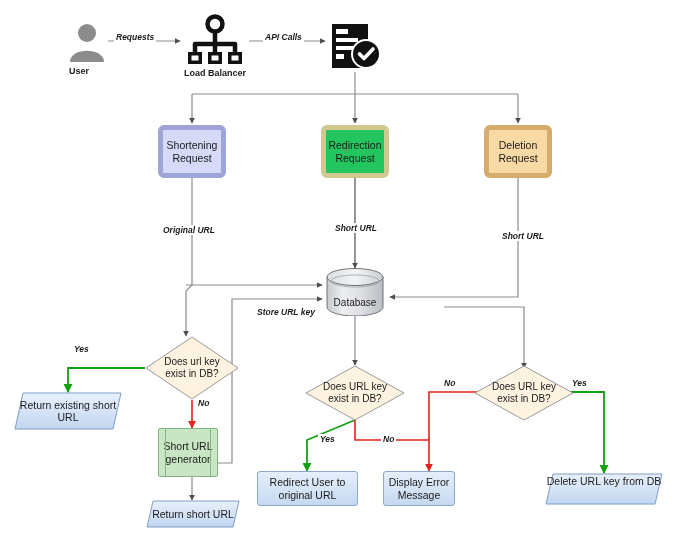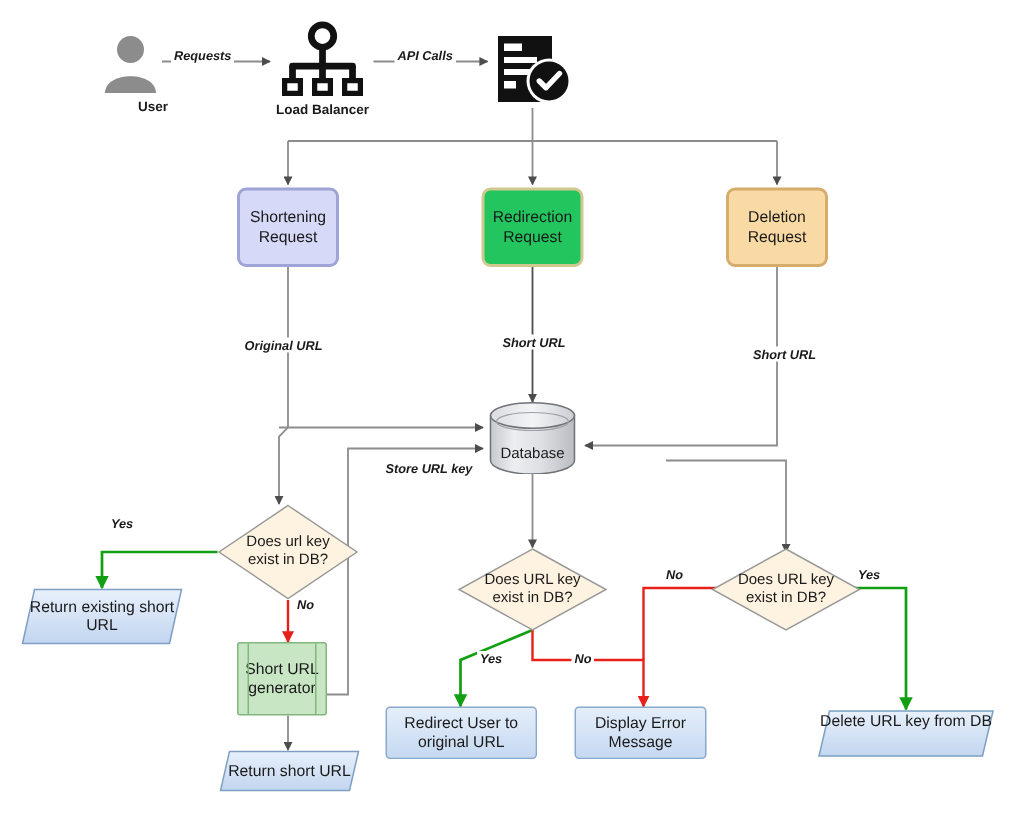--- a/index.html
+++ b/index.html
@@ -29,21 +29,21 @@
     display: flex;
     align-items: center;
     justify-content: center;
     text-align: center;
     color: #1a1a1a;
     line-height: 1.18;
     z-index: 3;
   }
   
   .req-box {
-    border: 2px solid #ef4444;
+    border: 5px solid #ef4444;
     border-radius: 6px;
     font-size: 10.5px;
   }
   .req-shorten { background: #d6d9f7; border-color: #9fa4d6; }
   .req-redirect { background: #22c55e; border-color: #cfc98f; }
   .req-delete   { background: #f9d9a4; border-color: #d6ac6c; }
 
   
   .diamond-wrap { position: absolute; z-index: 3; }
   .diamond-wrap svg { display: block; }
@@ -248,21 +248,21 @@
       <path d="M 562 392 L 604 392 L 604 473" marker-end="url(#ah-green)"></path>
     </g>
   </svg>
 
   <div class="icon-wrap" style="left:66px; top:22px;">
     <svg width="42" height="40" viewBox="0 0 42 40">
       <circle cx="21" cy="11" r="9" fill="#8c8c8c"></circle>
       <path d="M 4 40 C 4 25 38 25 38 40 Z" fill="#8c8c8c"></path>
     </svg>
   </div>
-  <div class="icon-caption" style="left:81px; top:66px; width:42px;">User</div>
+  <div class="icon-caption" style="left:58px; top:66px; width:42px;">User</div>
 
   <div class="icon-wrap" style="left:184px; top:14px;">
     <svg width="62" height="52" viewBox="0 0 62 52">
       <circle cx="31" cy="10" r="7.5" fill="none" stroke="#111111" stroke-width="4.5"></circle>
       <path d="M 31 18 L 31 30" stroke="#111111" stroke-width="4.5" fill="none"></path>
       <path d="M 11 30 L 51 30" stroke="#111111" stroke-width="4.5" fill="none" stroke-linecap="round"></path>
       <path d="M 11 30 L 11 38 M 31 30 L 31 38 M 51 30 L 51 38" stroke="#111111" stroke-width="4.5" fill="none"></path>
       <rect x="4" y="38" width="14" height="12" fill="#111111"></rect>
       <rect x="7.5" y="41.5" width="7" height="5" fill="#ffffff"></rect>
       <rect x="24" y="38" width="14" height="12" fill="#111111"></rect>
@@ -385,21 +385,21 @@
     <div class="para-label">Delete URL key from DB</div>
   </div>
 
   <div class="node blue-box" style="left:257px; top:471px; width:101px; height:35px;">
     <div>
       <span>Redirect User to</span><br>
       <span>original URL</span>
     </div>
   </div>
 
-  <div class="node blue-box" style="left:383px; top:471px; width:88px; height:35px;">
+  <div class="node blue-box" style="left:383px; top:471px; width:72px; height:35px;">
     <div>
       <span>Display Error</span><br>
       <span>Message</span>
     </div>
   </div>
 
   <div class="edge-label" style="left:114px; top:32px;">Requests</div>
 
   <div class="edge-label" style="left:263px; top:32px;">API Calls</div>
 

